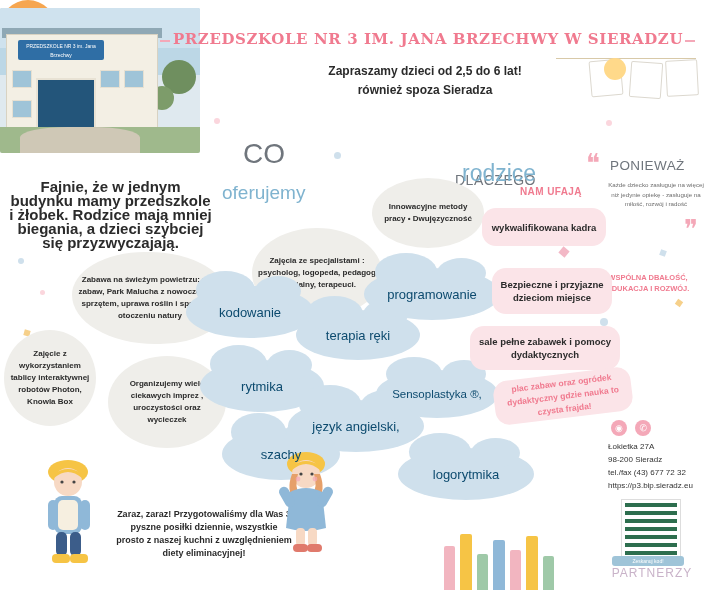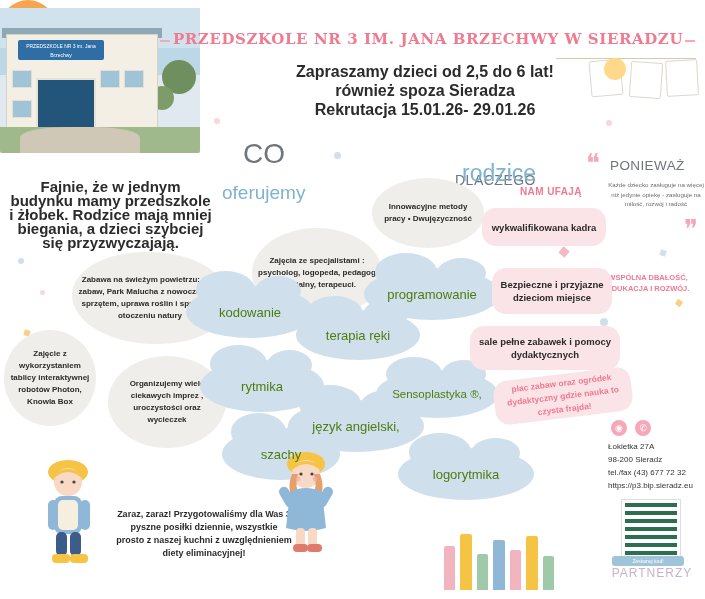--- a/index.html
+++ b/index.html
@@ -39,21 +39,21 @@
     font-size:15px;
     letter-spacing:.6px;
     color:#f07a8f;
   }
   #title-rule-l,#title-rule-r{height:2px;background:#f4a8b8;top:40px;}
   #title-rule-l{left:160px;width:10px;}
   #title-rule-r{right:10px;width:10px;}
 
   #invite{
     left:230px;top:62px;width:390px;text-align:center;
-    font-size:16px;line-height:19px;font-weight:bold;color:#2b2b2b;
+    font-size:12px;line-height:19px;font-weight:bold;color:#2b2b2b;
   }
 
   
   .ltext{font-size:15px;line-height:14px;font-weight:bold;color:#2b2b2b;text-align:center;}
   #fajnie{left:8px;top:180px;width:205px;}
 
   .blob{
     position:absolute;
     background:#efeeea;
     border-radius:50%;
@@ -71,21 +71,21 @@
   #blob-imprezy{left:108px;top:356px;width:118px;height:92px;border-radius:50%;}
   #blob-zajecia{left:252px;top:228px;width:130px;height:90px;border-radius:50%;}
   #blob-innow{left:372px;top:178px;width:112px;height:70px;border-radius:50%;}
 
   
   .cloud{
     position:absolute;
     background:#cfe0ec;
     border-radius:50%;
     display:flex;align-items:center;justify-content:center;
-    font-size:13px;color:#4d7c0f;
+    font-size:13px;color:#0c4a6e;
     text-align:center;
   }
   .cloud:before,.cloud:after{
     content:"";position:absolute;background:#cfe0ec;border-radius:50%;
   }
   .cloud:before{width:46%;height:72%;left:8%;top:-28%;}
   .cloud:after{width:36%;height:58%;right:10%;top:-20%;}
   .cloud span{position:relative;z-index:2;}
 
   #c-kodowanie{left:186px;top:286px;width:128px;height:52px;}
@@ -203,21 +203,20 @@
   <div class="path"></div>
 </div>
 
 <div id="title-rule-l" class="abs"></div>
 <div id="title-rule-r" class="abs"></div>
 <div id="title" class="abs">PRZEDSZKOLE NR 3 IM. JANA BRZECHWY W SIERADZU</div>
 
 <div id="invite" class="abs">
   <div>Zapraszamy dzieci od 2,5 do 6 lat!</div>
   <div>również spoza Sieradza</div>
-  <div>Rekrutacja 15.01.26- 29.01.26</div>
 </div>
 
 <div id="flags" class="abs">
   <div class="line"></div>
   <div class="card" style="left:34px;top:8px;transform:rotate(-5deg);"></div>
   <div class="card" style="left:74px;top:10px;transform:rotate(4deg);"></div>
   <div class="card" style="left:110px;top:8px;transform:rotate(-3deg);"></div>
 </div>
 <div id="sun" class="abs"></div>
 

